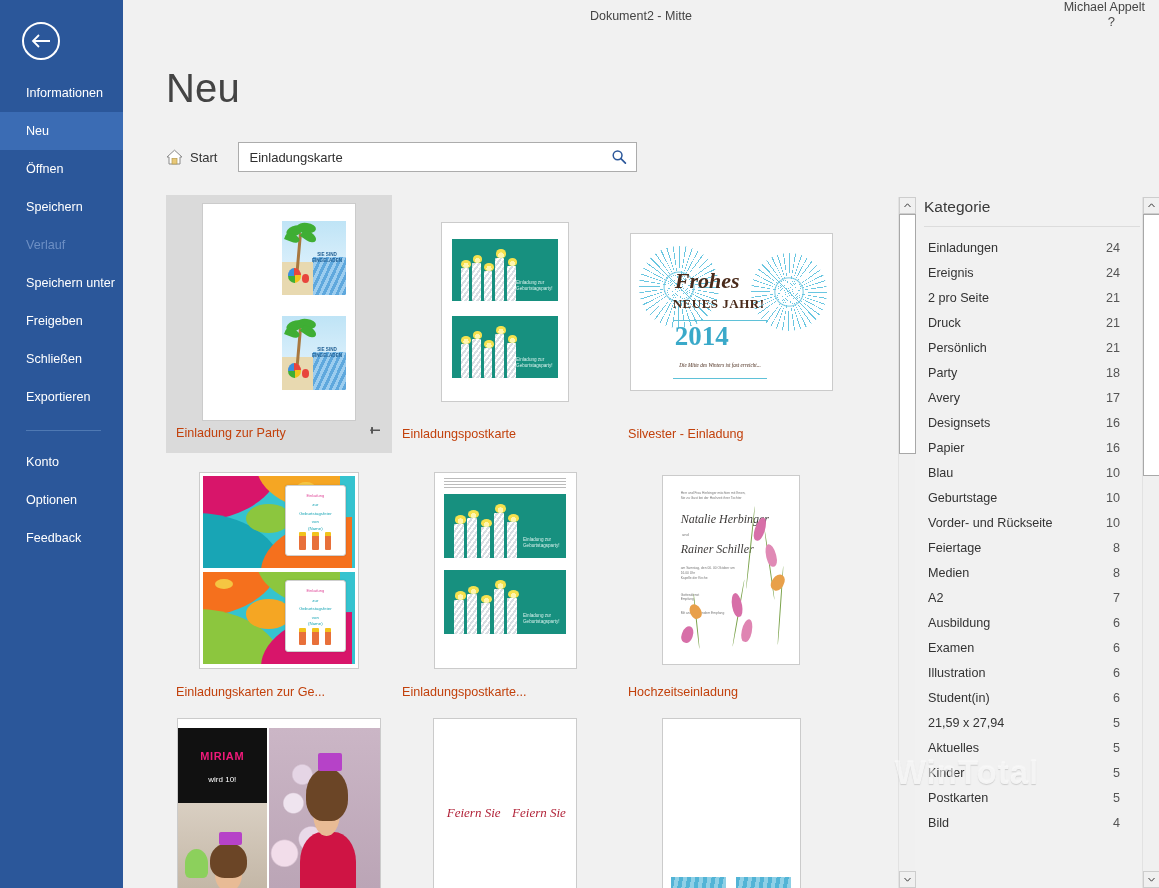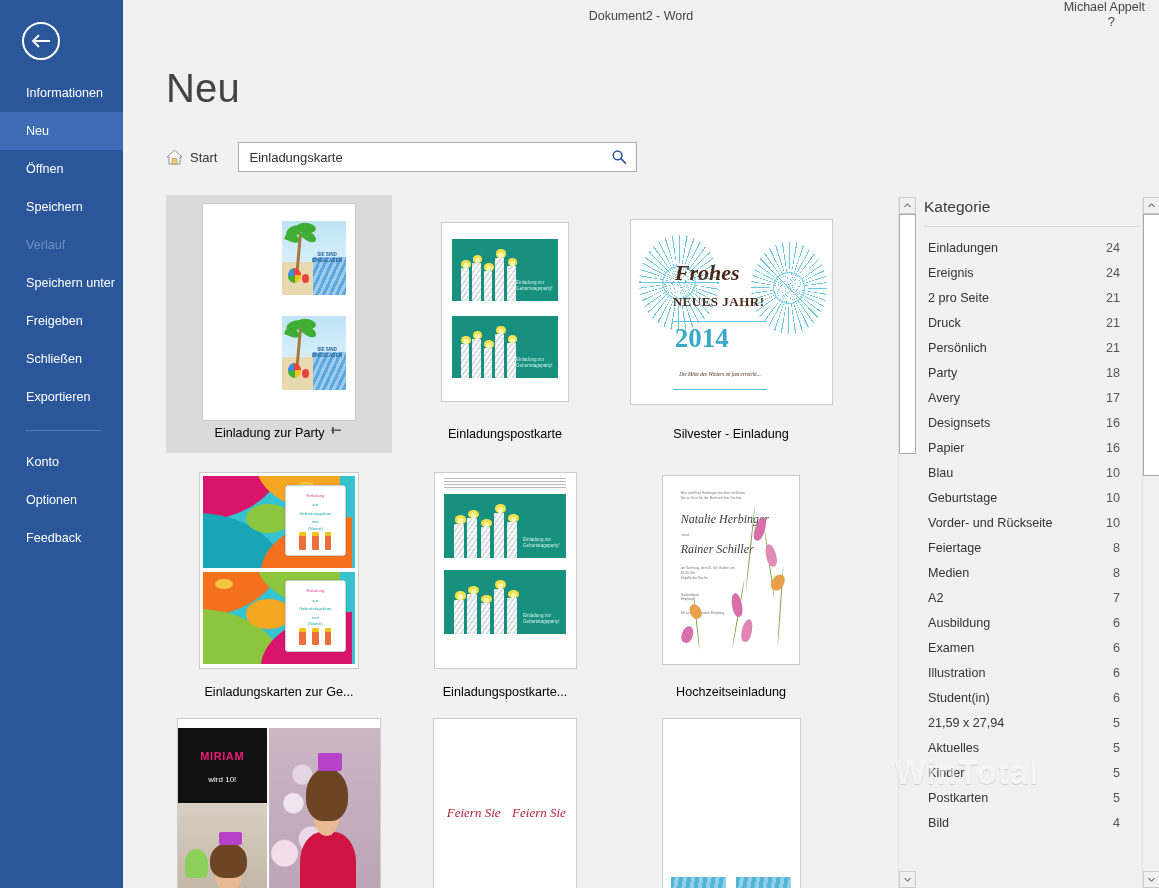--- a/index.html
+++ b/index.html
@@ -139,22 +139,22 @@
     display: flex; align-items: center; justify-content: center;
   }
   .thumb {
     background: #ffffff;
     border: 1px solid #cbcbcb;
     position: relative;
     overflow: hidden;
   }
   .card-label {
     position: absolute; left: 10px; right: 10px; bottom: 12px;
-    font-size: 12.6px; color: #000000;
-    display: flex; align-items: center; justify-content: center;
+    font-size: 12.6px; color: #c2410c;
+    display: flex; align-items: center; justify-content: space-between;
     white-space: nowrap; overflow: hidden;
   }
   .pin-icon { color: #555555; margin-left: 6px; }
 
   
   .beach {
     position: absolute;
     background: linear-gradient(#bfe4f6 0%, #d7eefb 55%, #e8d9b0 55%, #e8d9b0 100%);
     overflow: hidden;
   }
@@ -348,21 +348,21 @@
       <div class="nav-item">
           <span>Optionen</span>
         </div>
       <div class="nav-item">
           <span>Feedback</span>
         </div>
     </div>
   </div>
 
   <div class="titlebar">
-    <div class="title-text">Dokument2 - Word</div>
+    <div class="title-text">Dokument2 - Mitte</div>
     <div class="tb-right">
       <div class="tb-user">Michael Appelt</div>
       <button class="tb-btn">?</button>
       <button class="tb-btn">
         <svg width="11" height="11" viewBox="0 0 11 11">
             <path d="M0.5 5.5 H10.5" stroke="#444" stroke-width="1"></path>
           </svg>
       </button>
       <button class="tb-btn">
         <svg width="11" height="11" viewBox="0 0 11 11">
@@ -484,21 +484,21 @@
               </div>
             </div>
           </div>
           <div class="card-label">
             <span>Einladungspostkarte</span>
           </div>
         </div>
 
         <div class="card">
           <div class="thumb-wrap">
-            <div class="thumb" style="width:203px;height:186px;">
+            <div class="thumb" style="width:203px;height:158px;">
               <div class="nye" style="left:0;top:0;width:100%;height:100%;">
                 <div class="burst" style="left:4%;top:8%;width:40%;height:52%;"></div>
                 <div class="burst" style="left:60%;top:12%;width:38%;height:50%;"></div>
                 <div class="t1" style="left:22%;top:22%;font-size:22px;">Frohes</div>
                 <div class="t2" style="left:21%;top:40%;font-size:13px;">NEUES JAHR!</div>
                 <div class="rule" style="left:21%;top:55%;width:47%;"></div>
                 <div class="t3" style="left:22%;top:56%;font-size:27px;">2014</div>
                 <div class="t4" style="left:21%;top:82%;width:47%;font-size:5.2px;">Die Mitte des Winters ist fast erreicht...</div>
                 <div class="rule" style="left:21%;top:92%;width:47%;"></div>
               </div>

